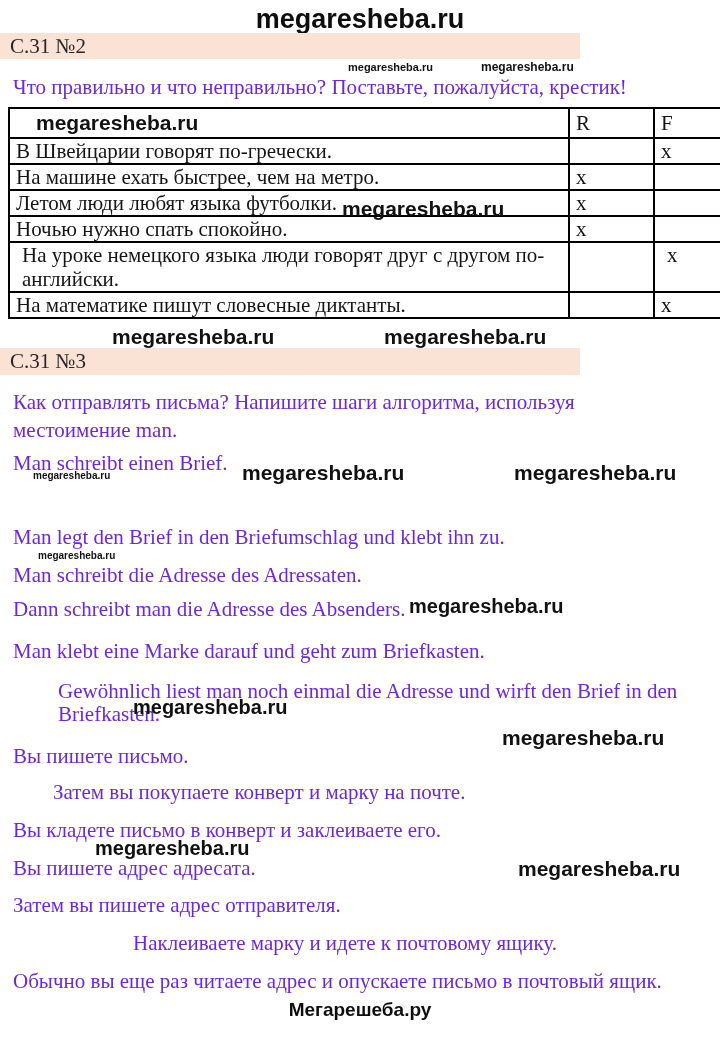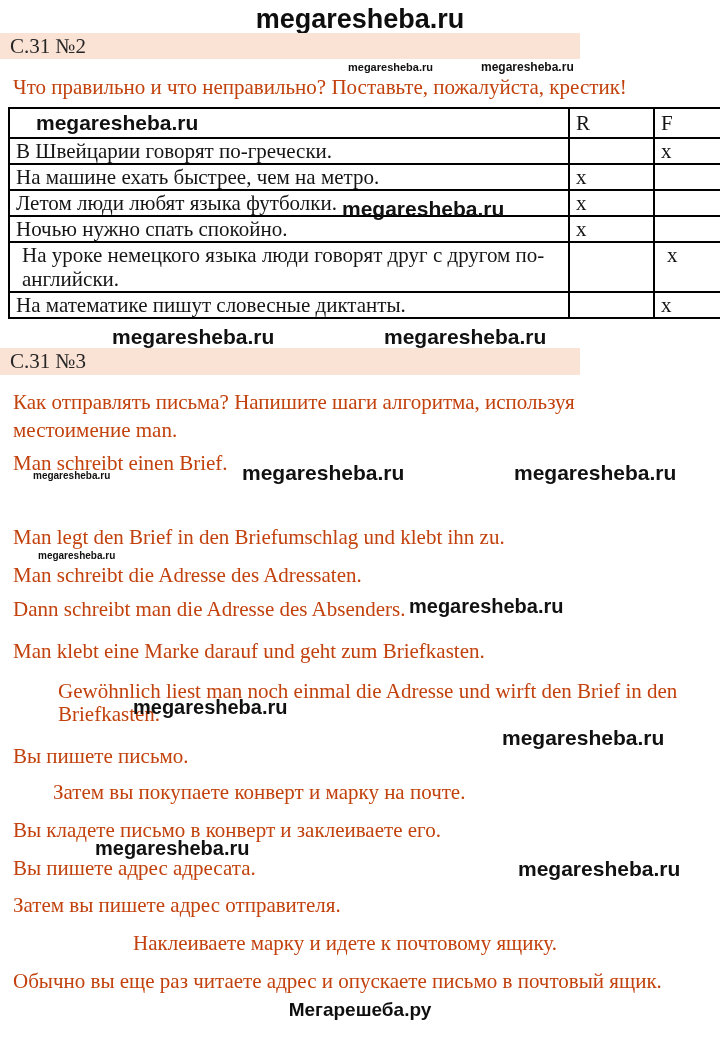--- a/index.html
+++ b/index.html
@@ -13,21 +13,21 @@
     color:#0e0e0e; white-space:nowrap;
   }
   .banner{
     position:absolute; left:0; width:580px; background:#fae2d5;
   }
   .banner .label{
     display:block; padding-left:10px; font-size:21px; color:#262626;
   }
   .para{
     position:absolute; left:13px; width:664px;
-    font-size:21px; line-height:23px; color:#c2410c;
+    font-size:21px; line-height:23px; color:#6d28d9;
   }
   .wm{
     position:absolute; font-family:"Liberation Sans", sans-serif;
     font-weight:bold; color:#111111; white-space:nowrap; line-height:1;
   }
   table.tf{
     position:absolute; top:107px; left:8px; width:700px;
     border-collapse:collapse; table-layout:fixed; font-size:21px;
   }
   table.tf td{

